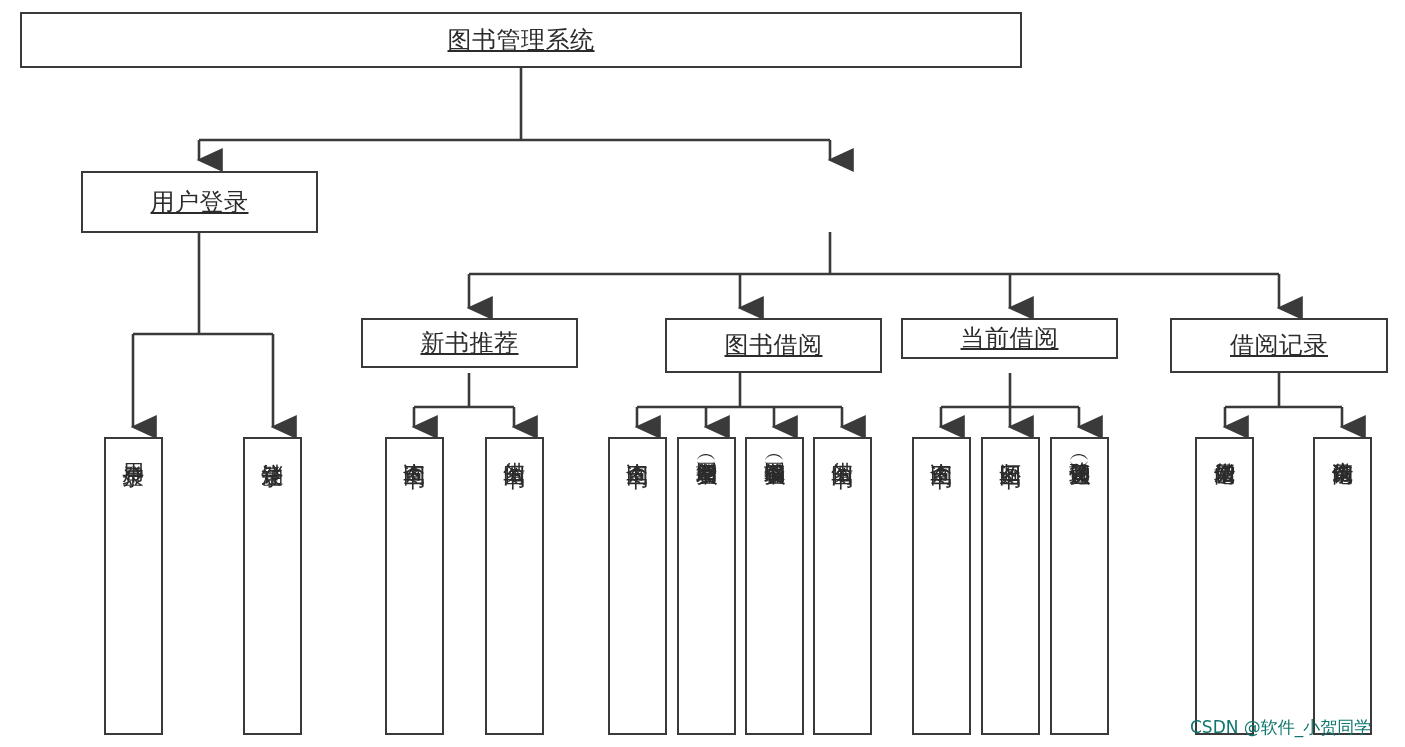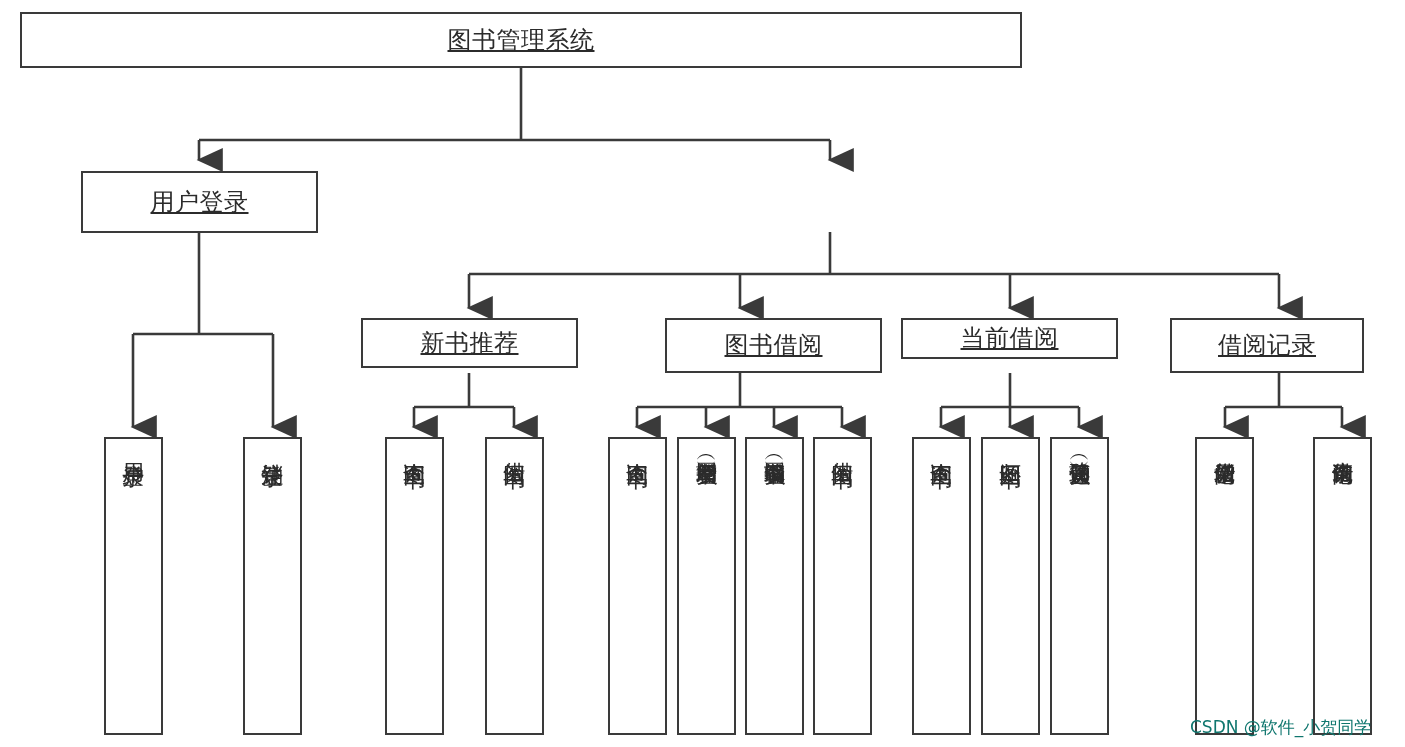--- a/index.html
+++ b/index.html
@@ -140,21 +140,21 @@
 
   <div class="node horiz" style="left:361px; top:318px; width:217px; height:50px;">
     <span class="label">新书推荐</span>
   </div>
   <div class="node horiz" style="left:632px; top:318px; width:217px; height:55px;margin-left:33px;">
     <span class="label">图书借阅</span>
   </div>
   <div class="node horiz" style="left:901px; top:318px; width:217px; height:41px;">
     <span class="label">当前借阅</span>
   </div>
-  <div class="node horiz" style="left:1170px; top:318px; width:194px; height:55px;">
+  <div class="node horiz" style="left:1170px; top:318px; width:218px; height:55px;">
     <span class="label">借阅记录</span>
   </div>
 
   <div class="node vert" style="left:104px; top:437px; width:59px; height:298px;">
     <span class="label">用户登录</span>
   </div>
   <div class="node vert" style="left:243px; top:437px; width:59px; height:298px;">
     <span class="label">注销登录</span>
   </div>
 

